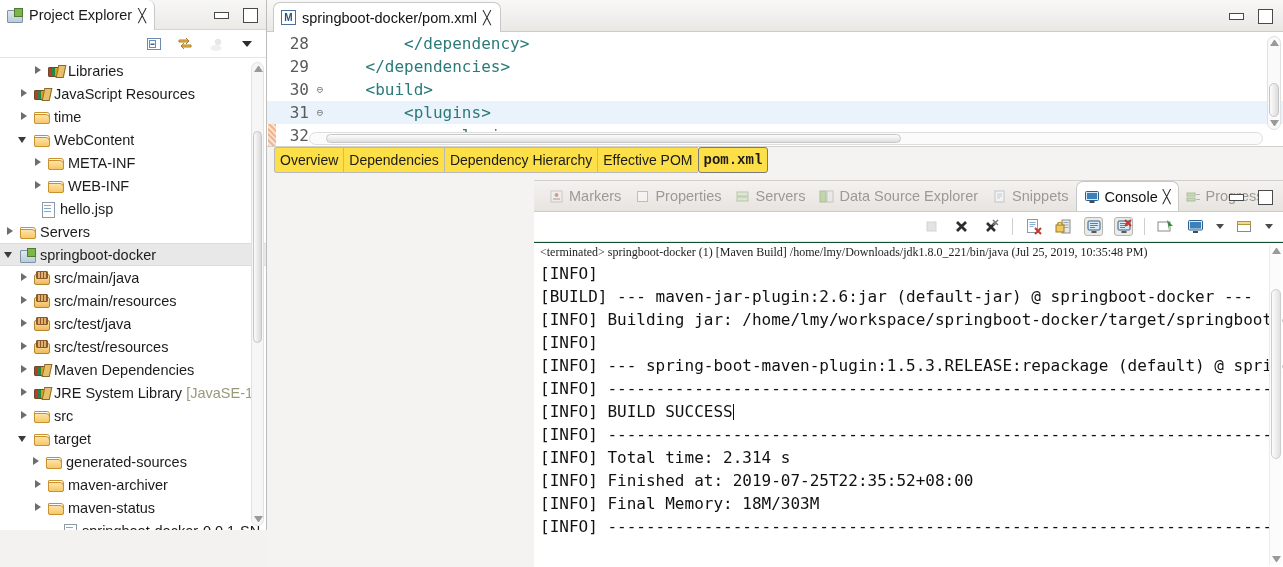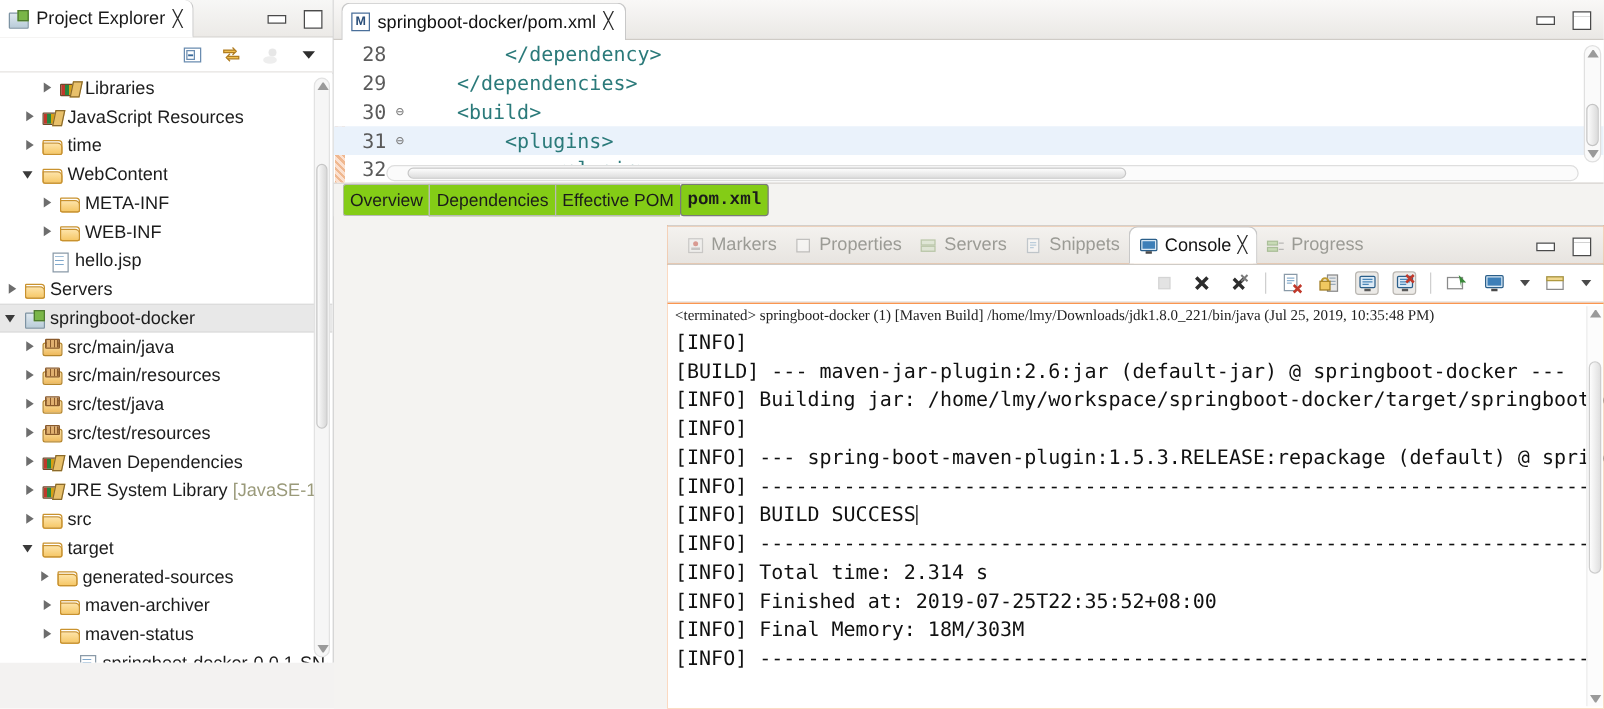--- a/index.html
+++ b/index.html
@@ -189,28 +189,28 @@
   }
   .ed-hthumb { position: absolute; left: 16px; width: 575px; top: 1px; bottom: 1px;
     background: linear-gradient(to bottom,#fdfdfd,#dedede); border: 1px solid #c8c8c8; border-radius: 6px; }
 
   .form-tabs {
     height: 26px; display: flex; align-items: stretch;
     background: #f4f3f1; padding-left: 7px;
   }
   .ftab {
     display: flex; align-items: center; padding: 0 5px;
-    font-size: 14px; color: #1b1b1b; background: #84cc16;
+    font-size: 14px; color: #1b1b1b; background: #fde047;
     border: 1px solid #b9b9b9; border-right: none; cursor: pointer;
   }
   .ftab:first-child { border-radius: 3px 0 0 3px; }
   .ftab.active { font-weight: bold; border: 1px solid #7a7a7a; border-radius: 3px; font-family: Liberation Mono, monospace; }
 
   
-  .bottom { position: absolute; left: 267px; right: 0; top: 180px; bottom: 0; background: #f97316; }
+  .bottom { position: absolute; left: 267px; right: 0; top: 180px; bottom: 0; background: #14532d; }
   .bv-tabrow {
     position: relative; height: 32px;
     background: linear-gradient(to bottom,#f4f2ef,#e7e4e0);
     border-top: 1px solid #d3cfca; border-bottom: 1px solid #cfcbc6;
     display: flex; align-items: flex-end; padding-left: 8px;
   }
   .bv-tab {
     display: flex; align-items: center; gap: 5px; height: 30px;
     padding: 0 7px; font-size: 14.5px; color: #9b9b95;
   }
@@ -451,20 +451,21 @@
         <span class="sb-arrow dn"></span>
       </div>
       <div class="ed-hscroll">
         <div class="ed-hthumb"></div>
       </div>
     </div>
 
     <div class="form-tabs" id="form-tabs">
         <div class="ftab">Overview</div>
         <div class="ftab">Dependencies</div>
+        <div class="ftab">Dependency Hierarchy</div>
         <div class="ftab">Effective POM</div>
         <div class="ftab active">pom.xml</div>
       </div>
 
     <div class="bottom">
       <div class="bv-tabrow" id="bv-tabs">
         <div class="bv-tab">
             <span style="display: inline-flex; align-items: center; opacity: 0.45;">
               <svg width="15" height="15" viewBox="0 0 15 15">
                 <rect x="2" y="2" width="11" height="11" fill="#f2f2f2" stroke="#a0a0a0"></rect>
@@ -483,20 +484,29 @@
             <span>Properties</span>
           </div>
           <div class="bv-tab">
             <span style="display: inline-flex; align-items: center; opacity: 0.45;">
               <svg width="15" height="15" viewBox="0 0 15 15">
                 <rect x="2" y="3" width="11" height="4" fill="#cfe0c0" stroke="#7a9a5a"></rect>
                 <rect x="2" y="8" width="11" height="4" fill="#cfe0c0" stroke="#7a9a5a"></rect>
               </svg>
             </span>
             <span>Servers</span>
+          </div>
+          <div class="bv-tab">
+            <span style="display: inline-flex; align-items: center; opacity: 0.45;">
+              <svg width="15" height="15" viewBox="0 0 15 15">
+                <rect x="1" y="2" width="6" height="11" fill="#8ac060" stroke="#5a8a3a"></rect>
+                <rect x="8" y="2" width="6" height="11" fill="#e8e8e8" stroke="#9a9a9a"></rect>
+              </svg>
+            </span>
+            <span>Data Source Explorer</span>
           </div>
           <div class="bv-tab">
             <span style="display: inline-flex; align-items: center; opacity: 0.45;">
               <svg width="15" height="15" viewBox="0 0 15 15">
                 <rect x="3" y="2" width="9" height="11" fill="#fff" stroke="#8a9aa8"></rect>
                 <path d="M5 5h5M5 7h5M5 9h3" stroke="#7fa8cc"></path>
               </svg>
             </span>
             <span>Snippets</span>
           </div>

